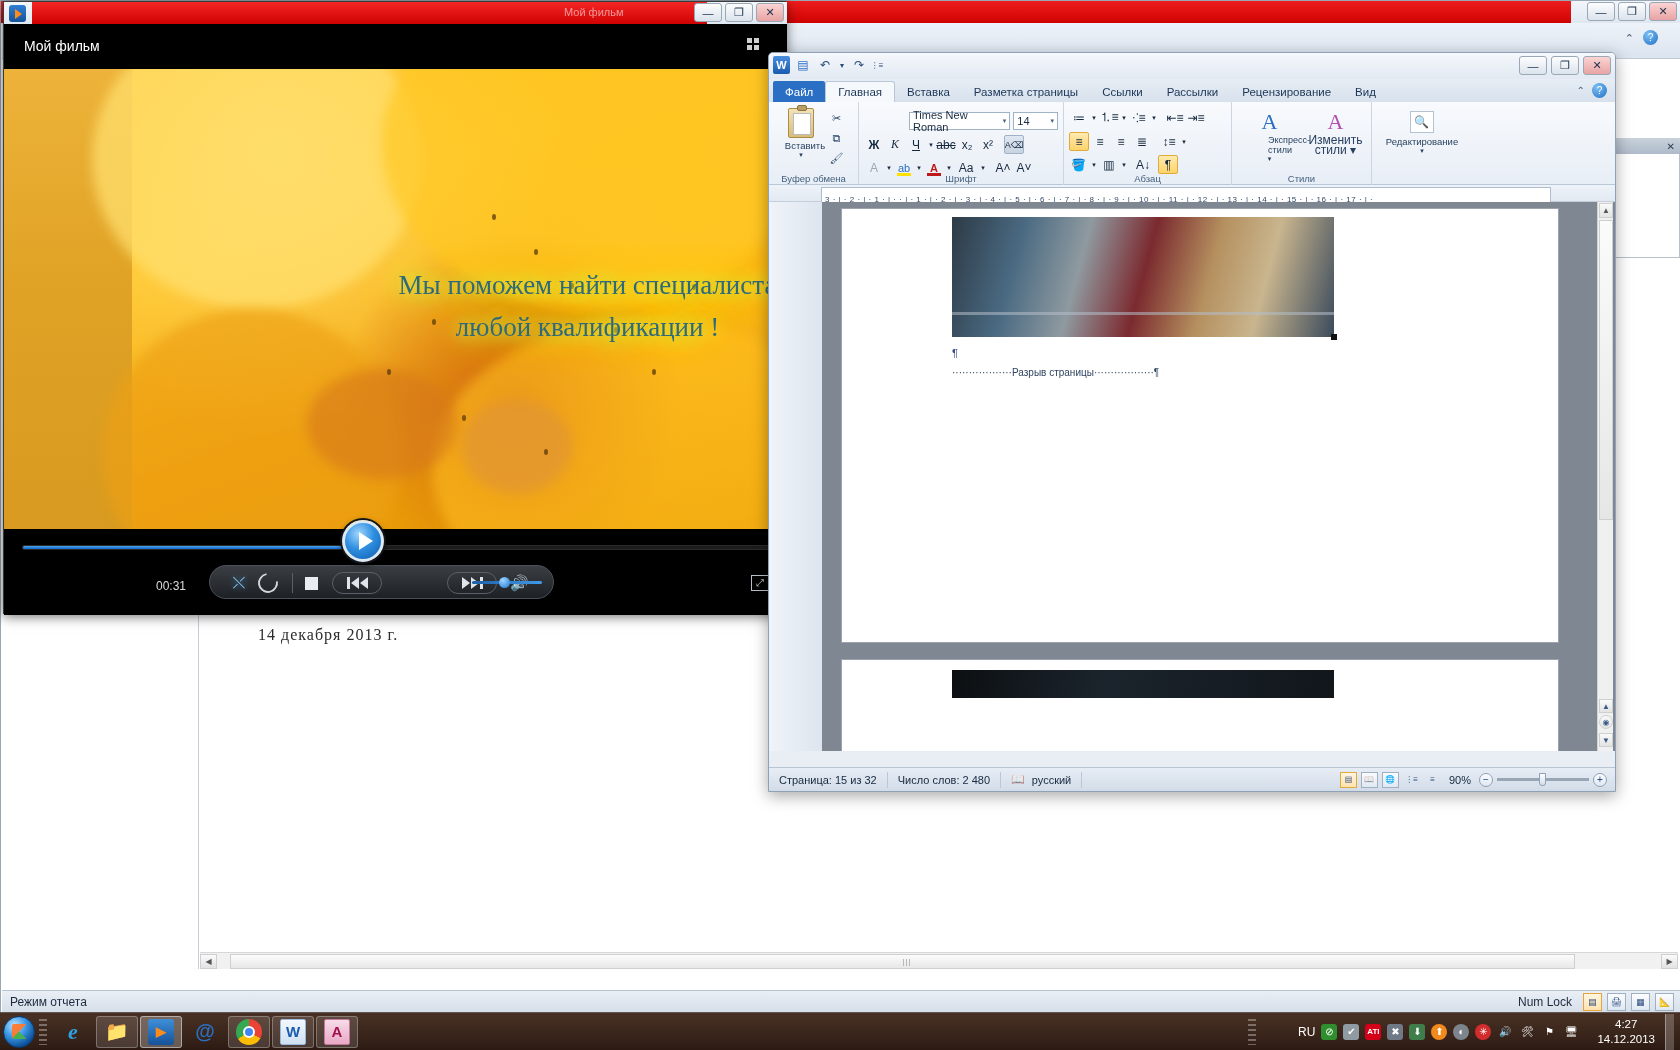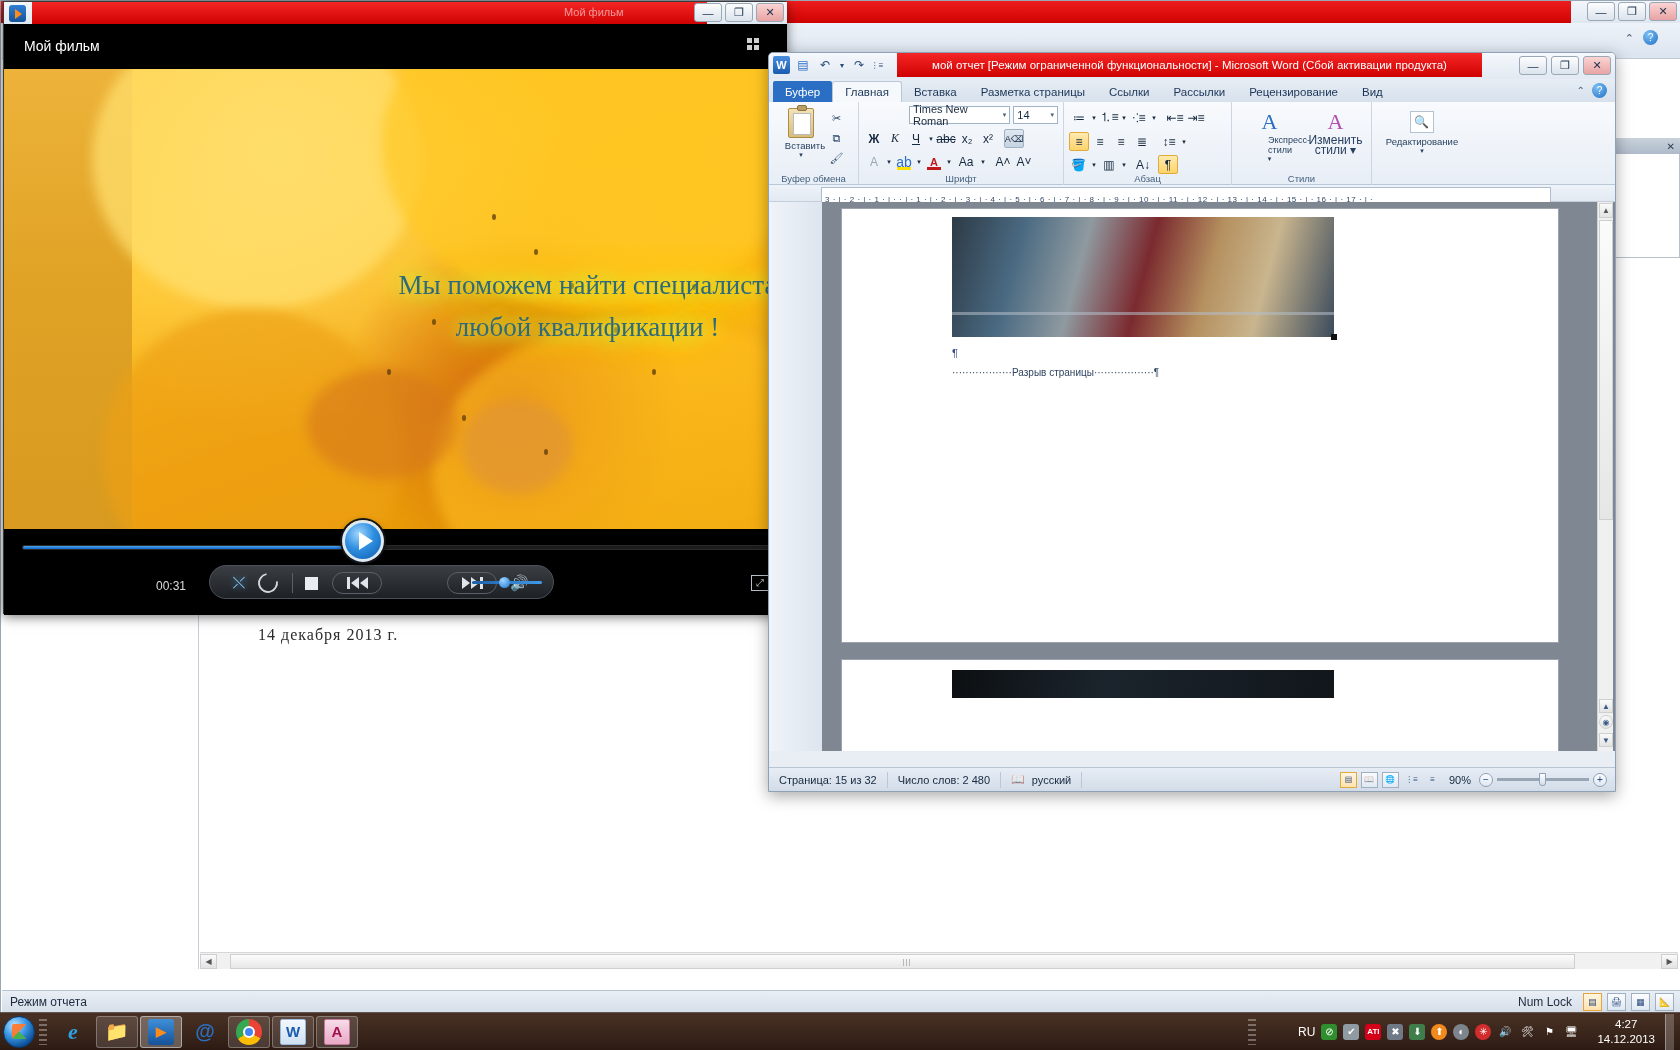--- a/index.html
+++ b/index.html
@@ -418,32 +418,29 @@
 <div id="word-window">
   <div id="word-titlebar">
     <div id="word-qat">
       <div id="word-w-icon">W</div>
       <div class="qat-btn" style="color:#2b6fc4;">▤</div>
       <div class="qat-btn">↶</div>
       <div class="qat-btn" style="width:8px;font-size:8px;">▾</div>
       <div class="qat-btn">↷</div>
       <div class="qat-btn" style="width:10px;font-size:8px;">⋮≡</div>
     </div>
-    <div id="word-title-red">
-      <span id="word-title-text">мой отчет [Режим ограниченной функциональности] -  Microsoft Word (Сбой активации продукта)</span>
-    </div>
     <div id="word-winbtns">
       <div class="winbtn">—</div>
       <div class="winbtn">❐</div>
       <div class="winbtn close">✕</div>
     </div>
   </div>
 
   <div id="word-tabs">
-    <div class="wtab file">Буфер</div>
+    <div class="wtab file">Файл</div>
     <div class="wtab active">Главная</div>
     <div class="wtab">Вставка</div>
     <div class="wtab">Разметка страницы</div>
     <div class="wtab">Ссылки</div>
     <div class="wtab">Рассылки</div>
     <div class="wtab">Рецензирование</div>
     <div class="wtab">Вид</div>
     <div id="word-min-ribbon">⌃</div>
     <div id="word-help-ic">?</div>
   </div>
@@ -459,21 +456,21 @@
         <div style="font-size:9.5px;color:#27405f;margin-top:2px;padding-left:8px;">Вставить</div>
         <div style="font-size:7px;color:#27405f;">▾</div>
       </div>
       <div style="position:absolute;left:58px;top:7px;" class="small-btn">✂</div>
       <div style="position:absolute;left:58px;top:27px;" class="small-btn">⧉</div>
       <div style="position:absolute;left:58px;top:47px;" class="small-btn">🖌</div>
       <div class="rglabel">Буфер обмена</div>
     </div>
 
     <div class="rgroup" style="width:205px;">
-      <div style="display:flex;gap:3px;margin-top:1px;padding-left:45px;">
+      <div style="display:flex;gap:3px;margin-top:7px;padding-left:45px;">
         <div class="fsel" style="width:130px;justify-content:space-between;">
           <span>Times New Roman</span>
           <span style="font-size:7px;color:#4a6080;">▾</span>
         </div>
         <div class="fsel" style="width:56px;justify-content:space-between;">
           <span>14</span>
           <span style="font-size:7px;color:#4a6080;">▾</span>
         </div>
       </div>
       <div style="display:flex;gap:1px;margin-top:5px;align-items:center;">
@@ -483,21 +480,21 @@
         <div class="fbtn" style="width:8px;font-size:7px;">▾</div>
         <div class="fbtn" style="text-decoration:line-through;">abc</div>
         <div class="fbtn">x₂</div>
         <div class="fbtn">x²</div>
         <div class="fbtn" style="margin-left:5px;background:linear-gradient(180deg,#dfe7f1,#c7d3e1);border:1px solid #9fb2c6;border-radius:2px;font-size:9px;">A⌫</div>
       </div>
       <div style="display:flex;gap:1px;margin-top:4px;align-items:center;">
         <div class="fbtn" style="color:#9aa7b5;">A</div>
         <div class="fbtn" style="width:8px;font-size:7px;">▾</div>
         <div class="fbtn" style="position:relative;">
-          <span style="font-size:14px;color:#2b6fc4;text-align:center;">ab</span>
+          <span style="font-size:11px;color:#2b6fc4;text-align:center;">ab</span>
           <span style="position:absolute;left:3px;bottom:1px;width:14px;height:3px;background:#ffe000;"></span>
         </div>
         <div class="fbtn" style="width:8px;font-size:7px;">▾</div>
         <div class="fbtn" style="position:relative;">
           <span style="font-size:11px;color:#c01818;font-weight:bold;">A</span>
           <span style="position:absolute;left:3px;bottom:1px;width:14px;height:3px;background:#c01818;"></span>
         </div>
         <div class="fbtn" style="width:8px;font-size:7px;">▾</div>
         <div class="fbtn" style="width:24px;">Aa</div>
         <div class="fbtn" style="width:8px;font-size:7px;">▾</div>

